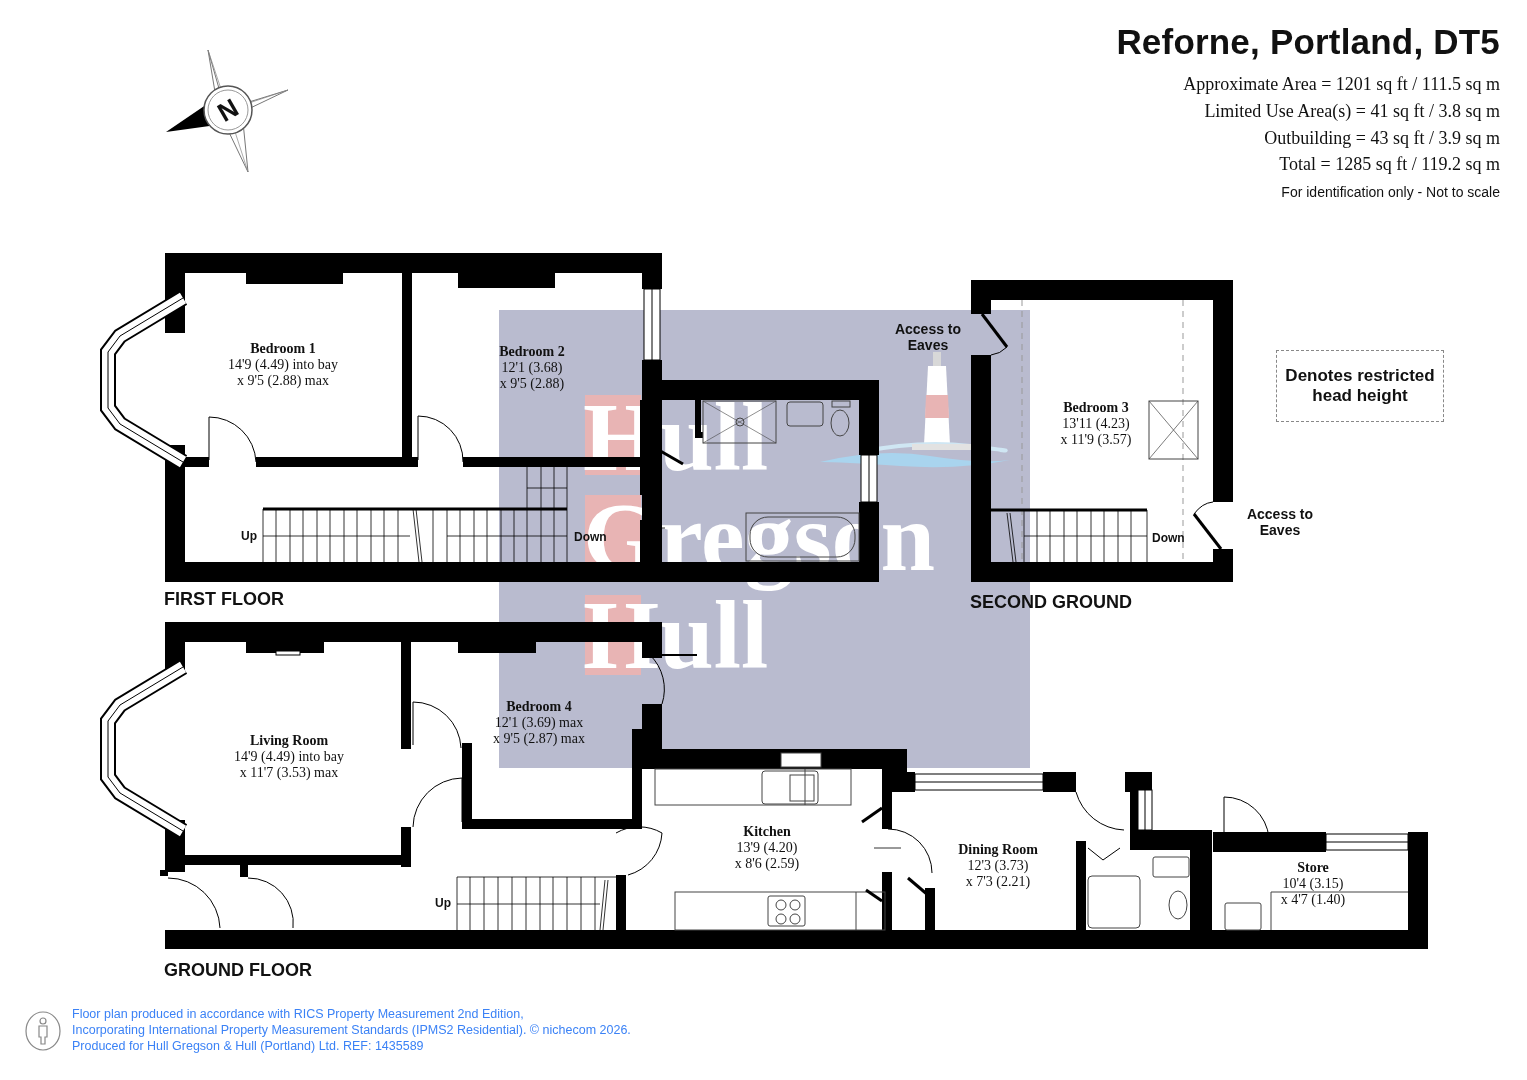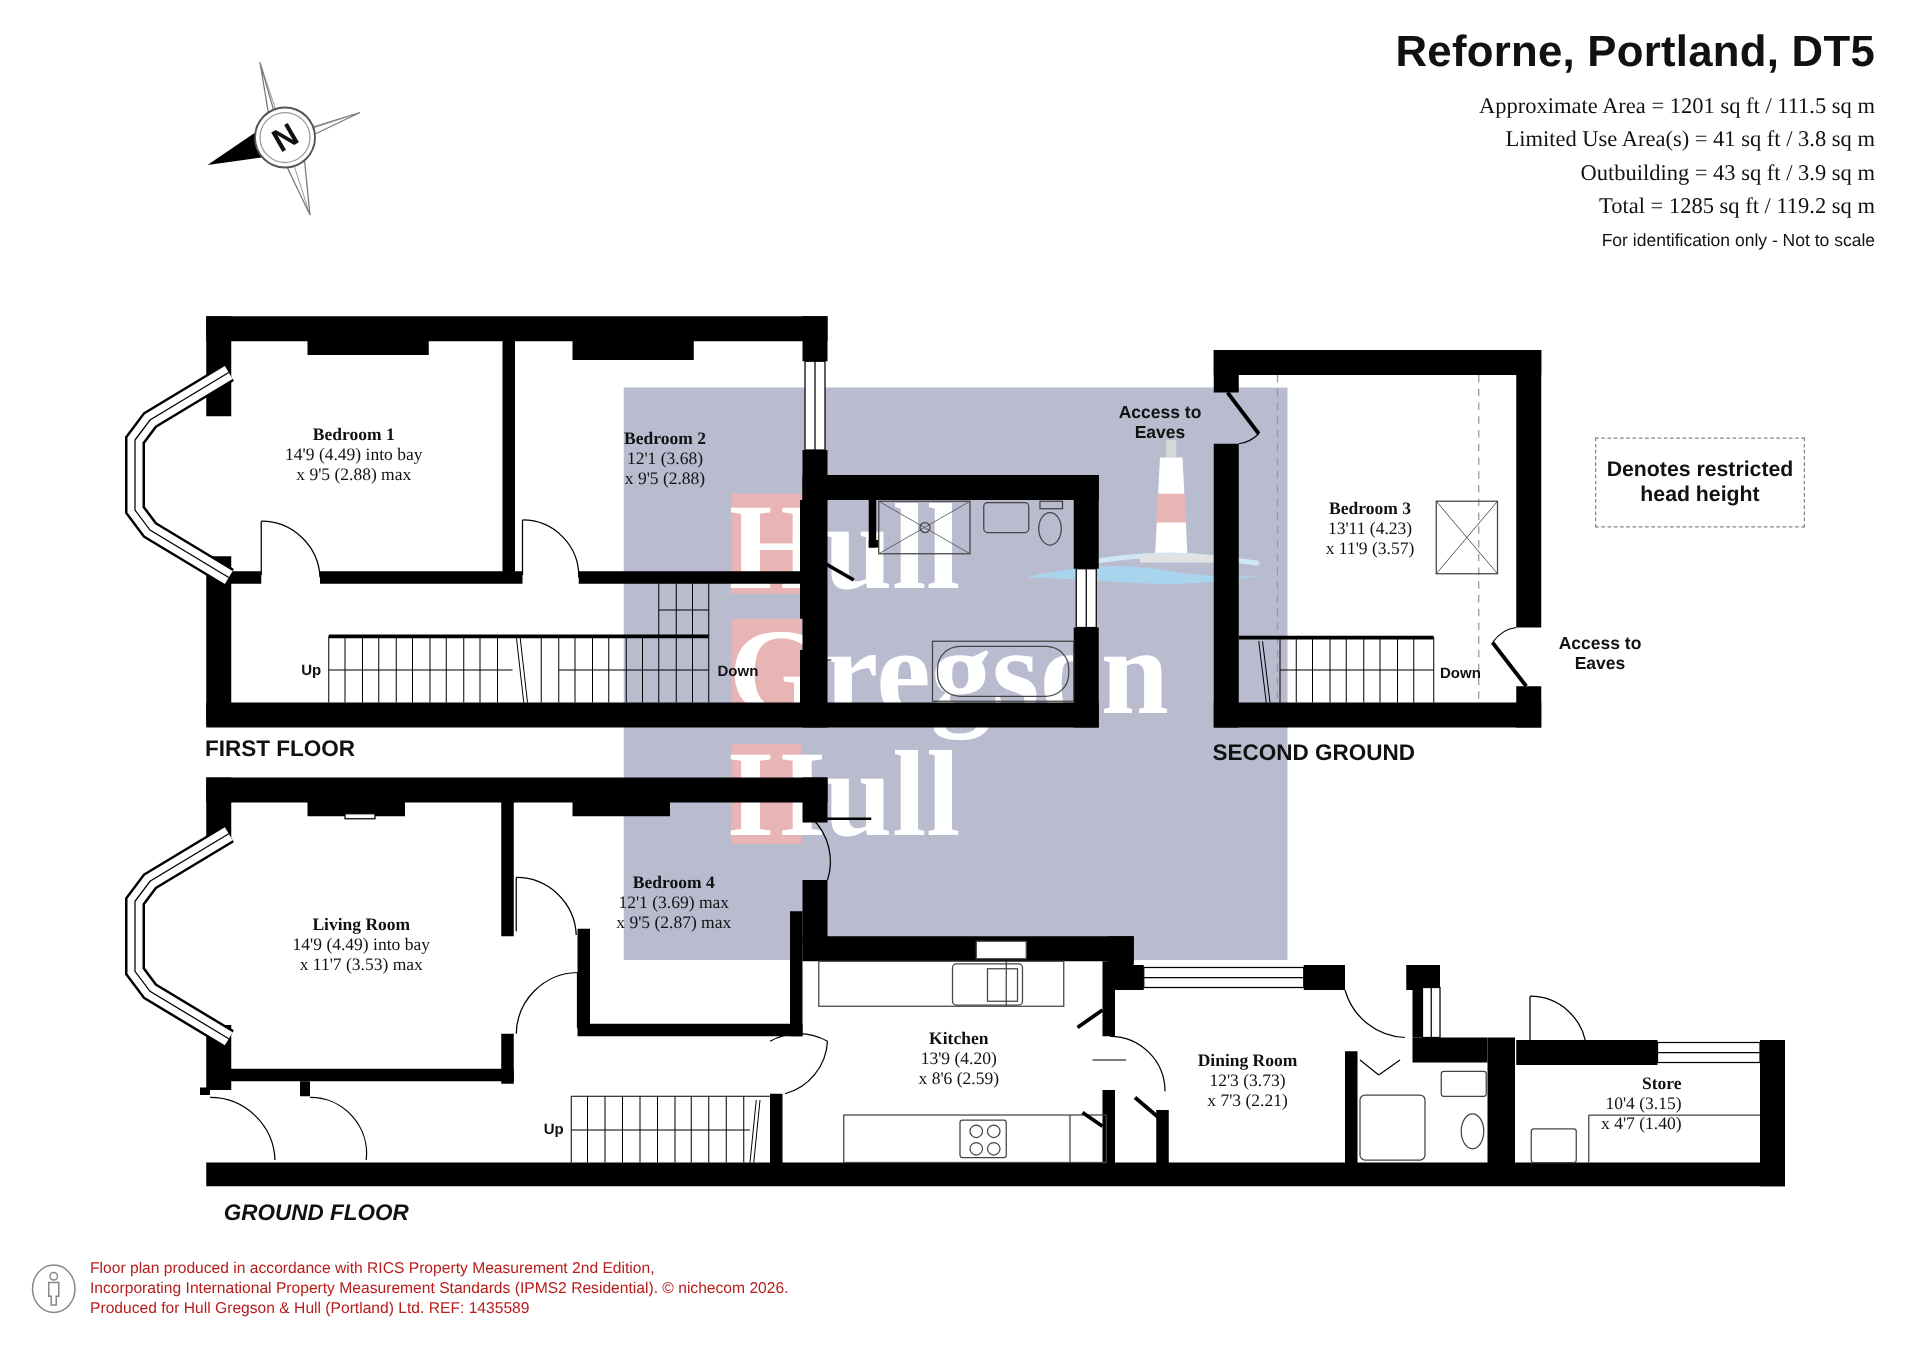--- a/index.html
+++ b/index.html
@@ -9,21 +9,21 @@
     .area-line { right:27px; font-size:18px; text-align:right; white-space:nowrap;font-family:Liberation Serif, serif; }
     .note-small { right:27px; top:184px; font-size:14px; text-align:right; white-space:nowrap; }
     svg.plan { position:absolute; left:0; top:0; width:1527px; height:1080px; }
     .room-label { position:absolute; text-align:center; font-size:14px; line-height:16px; white-space:nowrap; transform:translateX(-50%);font-family:Liberation Serif, serif; }
     .room-label .name { font-weight:bold; display:block; }
     .room-label .dim { display:block; }
     .floor-label { position:absolute; font-size:18px; font-weight:bold; white-space:nowrap; }
     .small-bold { position:absolute; font-size:12px; font-weight:bold; white-space:nowrap; }
     .eaves { position:absolute; font-size:14px; font-weight:bold; text-align:center; line-height:16px; white-space:nowrap; transform:translateX(-50%); }
     .legend-box { position:absolute; left:1276px; top:350px; width:166px; height:70px; border:1px dashed #888; display:flex; align-items:center; justify-content:center; text-align:center; font-size:17px; font-weight:bold; line-height:20px; }
-    .footer { position:absolute; left:72px; top:1006px; font-size:12.5px; color:#b91c1c; line-height:16px; white-space:nowrap; }
+    .footer { position:absolute; left:72px; top:1006px; font-size:12.5px; color:#3b82f6; line-height:16px; white-space:nowrap; }
     .footer-icon { position:absolute; left:24px; top:1011px; width:38px; height:40px; }
   </style>
 </head>
 <body>
 
 <div class="abs title">Reforne, Portland, DT5</div>
 <div class="abs area-line" style="top:74px">Approximate Area = 1201 sq ft / 111.5 sq m</div>
 <div class="abs area-line" style="top:101px">Limited Use Area(s) = 41 sq ft / 3.8 sq m</div>
 <div class="abs area-line" style="top:128px">Outbuilding = 43 sq ft / 3.9 sq m</div>
 <div class="abs area-line" style="top:154px">Total = 1285 sq ft / 119.2 sq m</div>
@@ -341,27 +341,27 @@
 <div class="room-label" style="left:767px; top:824px;">
   <span class="name">Kitchen</span>
   <span class="dim">13'9 (4.20)</span>
   <span class="dim">x 8'6 (2.59)</span>
 </div>
 <div class="room-label" style="left:998px; top:842px;">
   <span class="name">Dining Room</span>
   <span class="dim">12'3 (3.73)</span>
   <span class="dim">x 7'3 (2.21)</span>
 </div>
-<div class="room-label" style="left:1313px; top:860px;text-align:right;">
+<div class="room-label" style="left:1313px; top:860px;">
   <span class="name">Store</span>
   <span class="dim">10'4 (3.15)</span>
   <span class="dim">x 4'7 (1.40)</span>
 </div>
 <div class="small-bold" style="left:435px; top:896px;">Up</div>
-<div class="floor-label" style="left:179px; top:960px;font-style:italic;">GROUND FLOOR</div>
+<div class="floor-label" style="left:164px; top:960px;">GROUND FLOOR</div>
 
 <svg class="footer-icon" viewBox="0 0 38 40">
   <ellipse cx="19" cy="20" rx="17" ry="19" fill="none" stroke="#888" stroke-width="1.2"></ellipse>
   <circle cx="19" cy="10" r="3" fill="none" stroke="#888" stroke-width="1.2"></circle>
   <path d="M15 15 L23 15 L23 26 L21 26 L21 33 L17 33 L17 26 L15 26 Z" fill="none" stroke="#888" stroke-width="1.2"></path>
 </svg>
 <div class="footer">
   <div>Floor plan produced in accordance with RICS Property Measurement 2nd Edition,</div>
   <div>Incorporating International Property Measurement Standards (IPMS2 Residential).   © nichecom 2026.</div>
   <div>Produced for Hull Gregson &amp; Hull (Portland) Ltd.   REF: 1435589</div>

